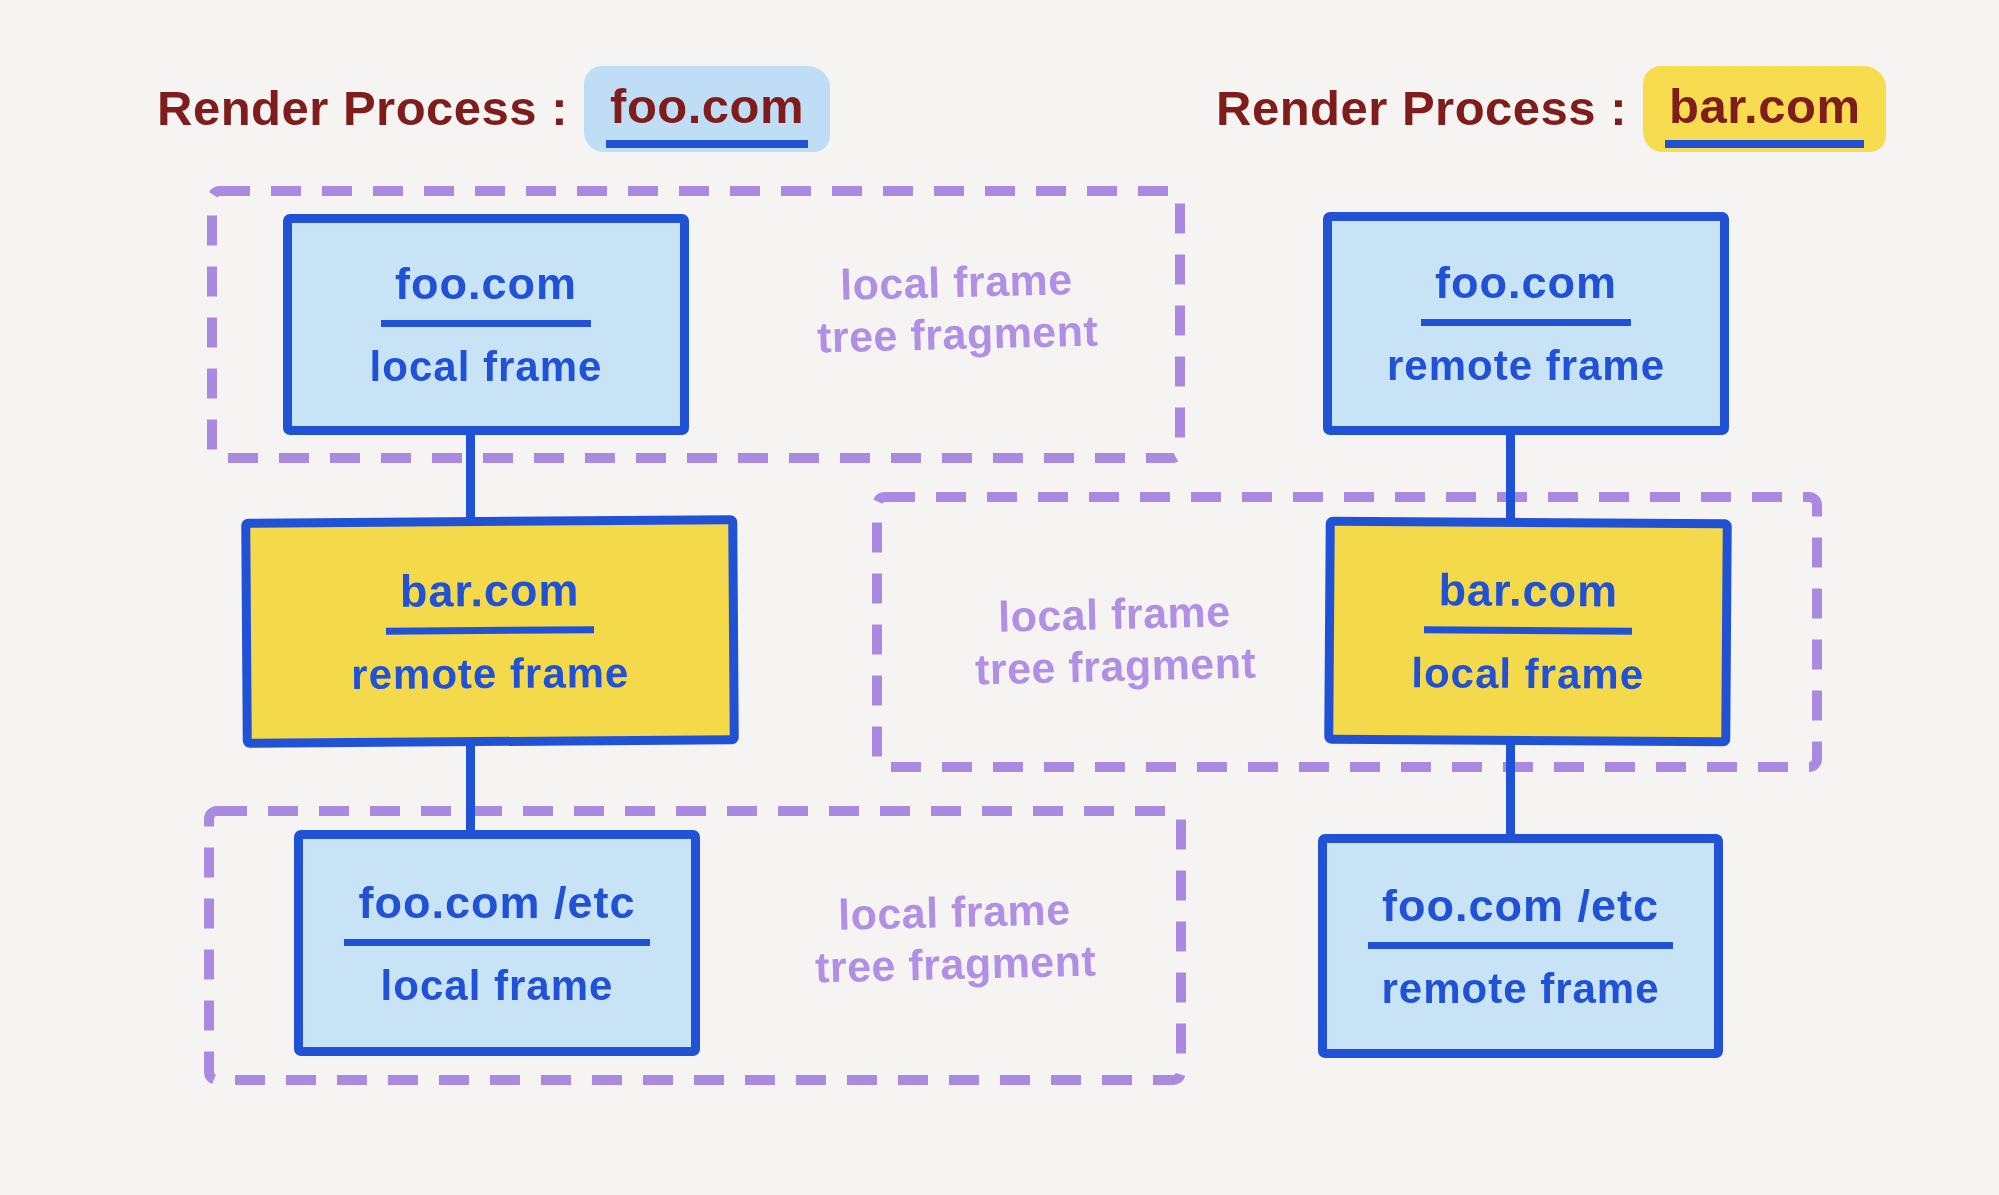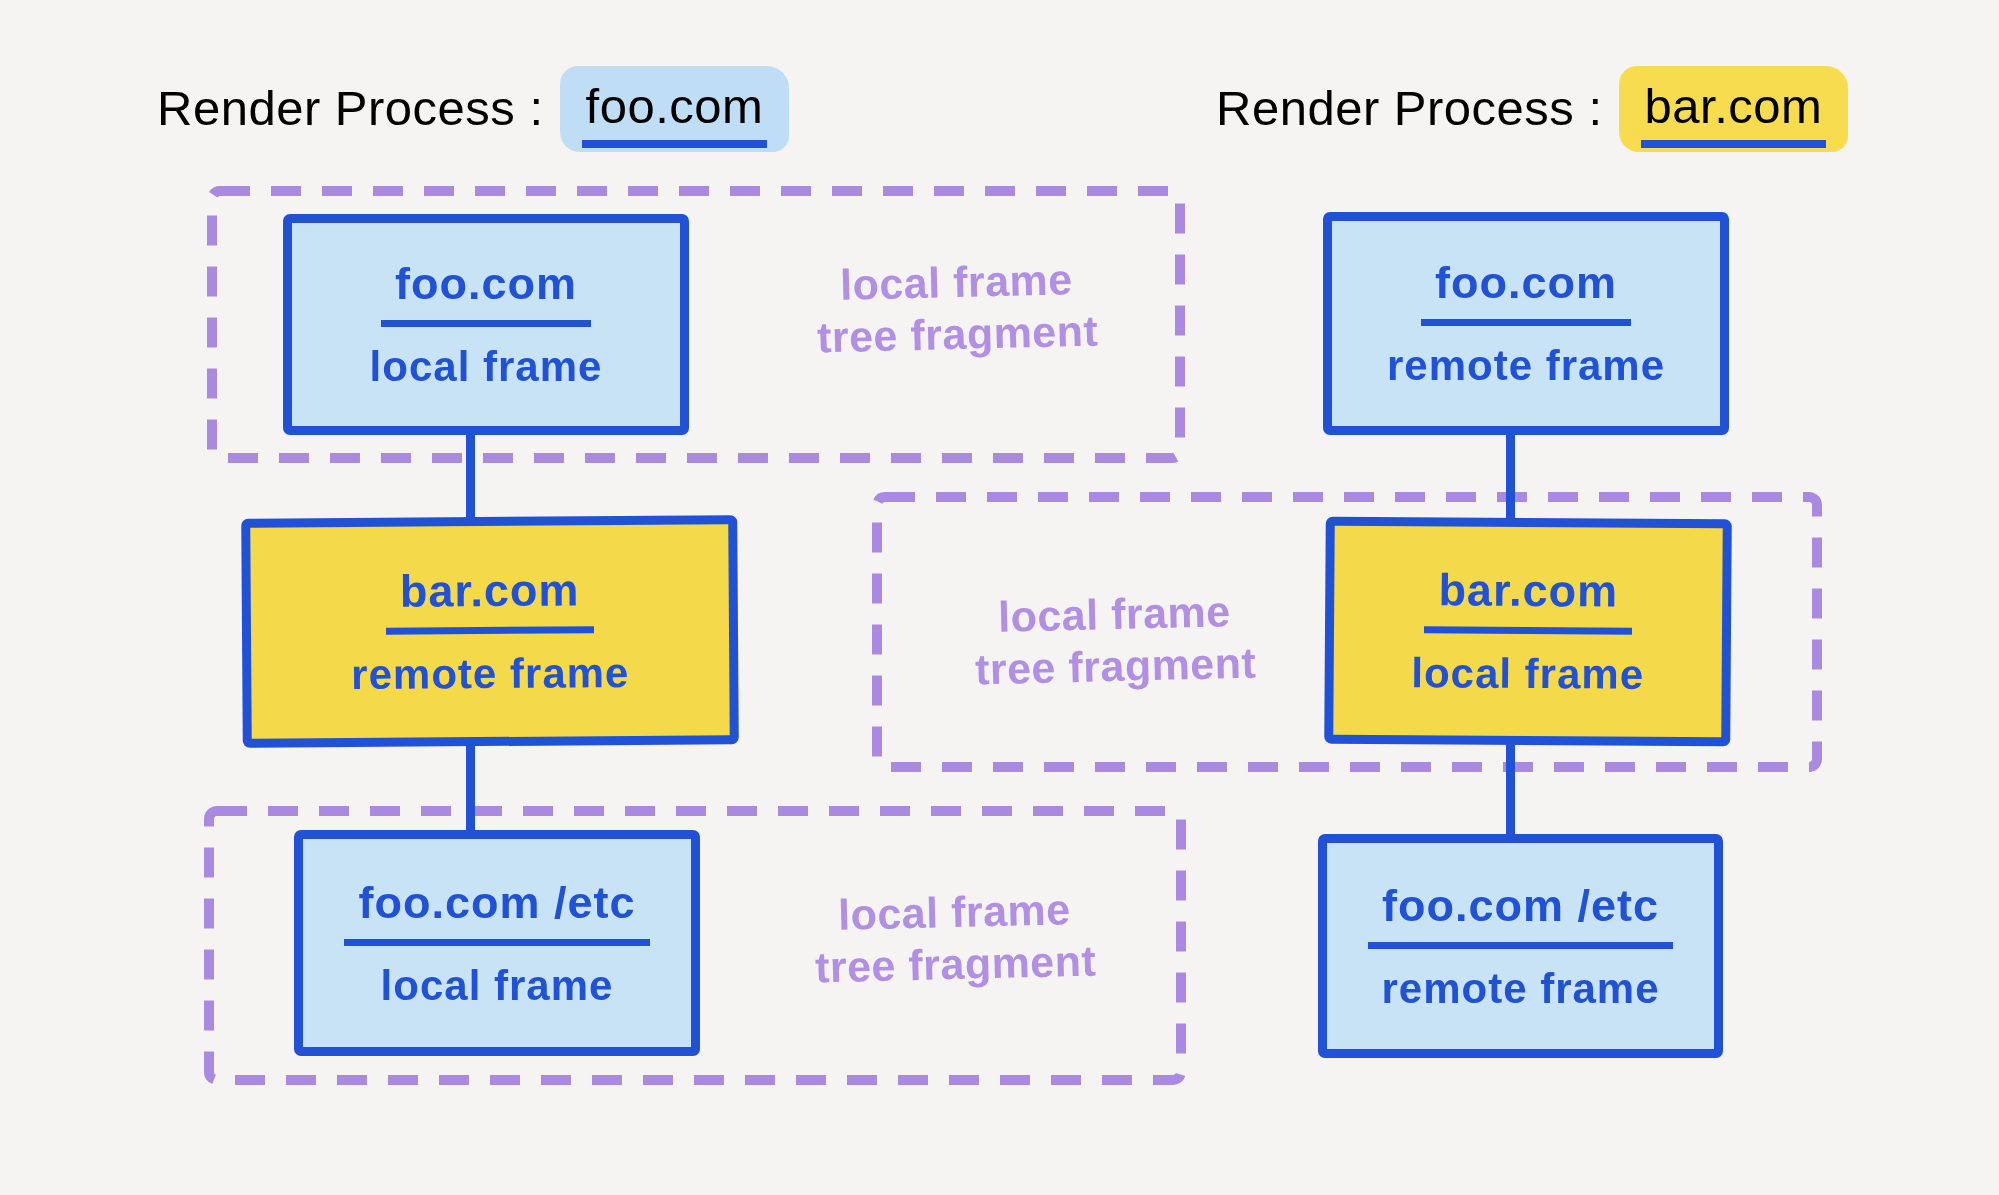--- a/index.html
+++ b/index.html
@@ -9,22 +9,22 @@
     height: 1195px;
     background: #f5f4f2;
     font-family: "Liberation Sans", sans-serif;
     overflow: hidden;
   }
 
   
   .title {
     position: absolute;
     font-size: 49px;
-    font-weight: 400;
-    color: #000000;
+    font-weight: 700;
+    color: #7f1d1d;
     letter-spacing: 0.5px;
     white-space: nowrap;
     display: flex;
     align-items: flex-start;
   }
   .title-prefix { padding-top: 14px; }
   .hl {
     display: inline-block;
     margin-left: 16px;
     padding: 12px 22px 4px 22px;

